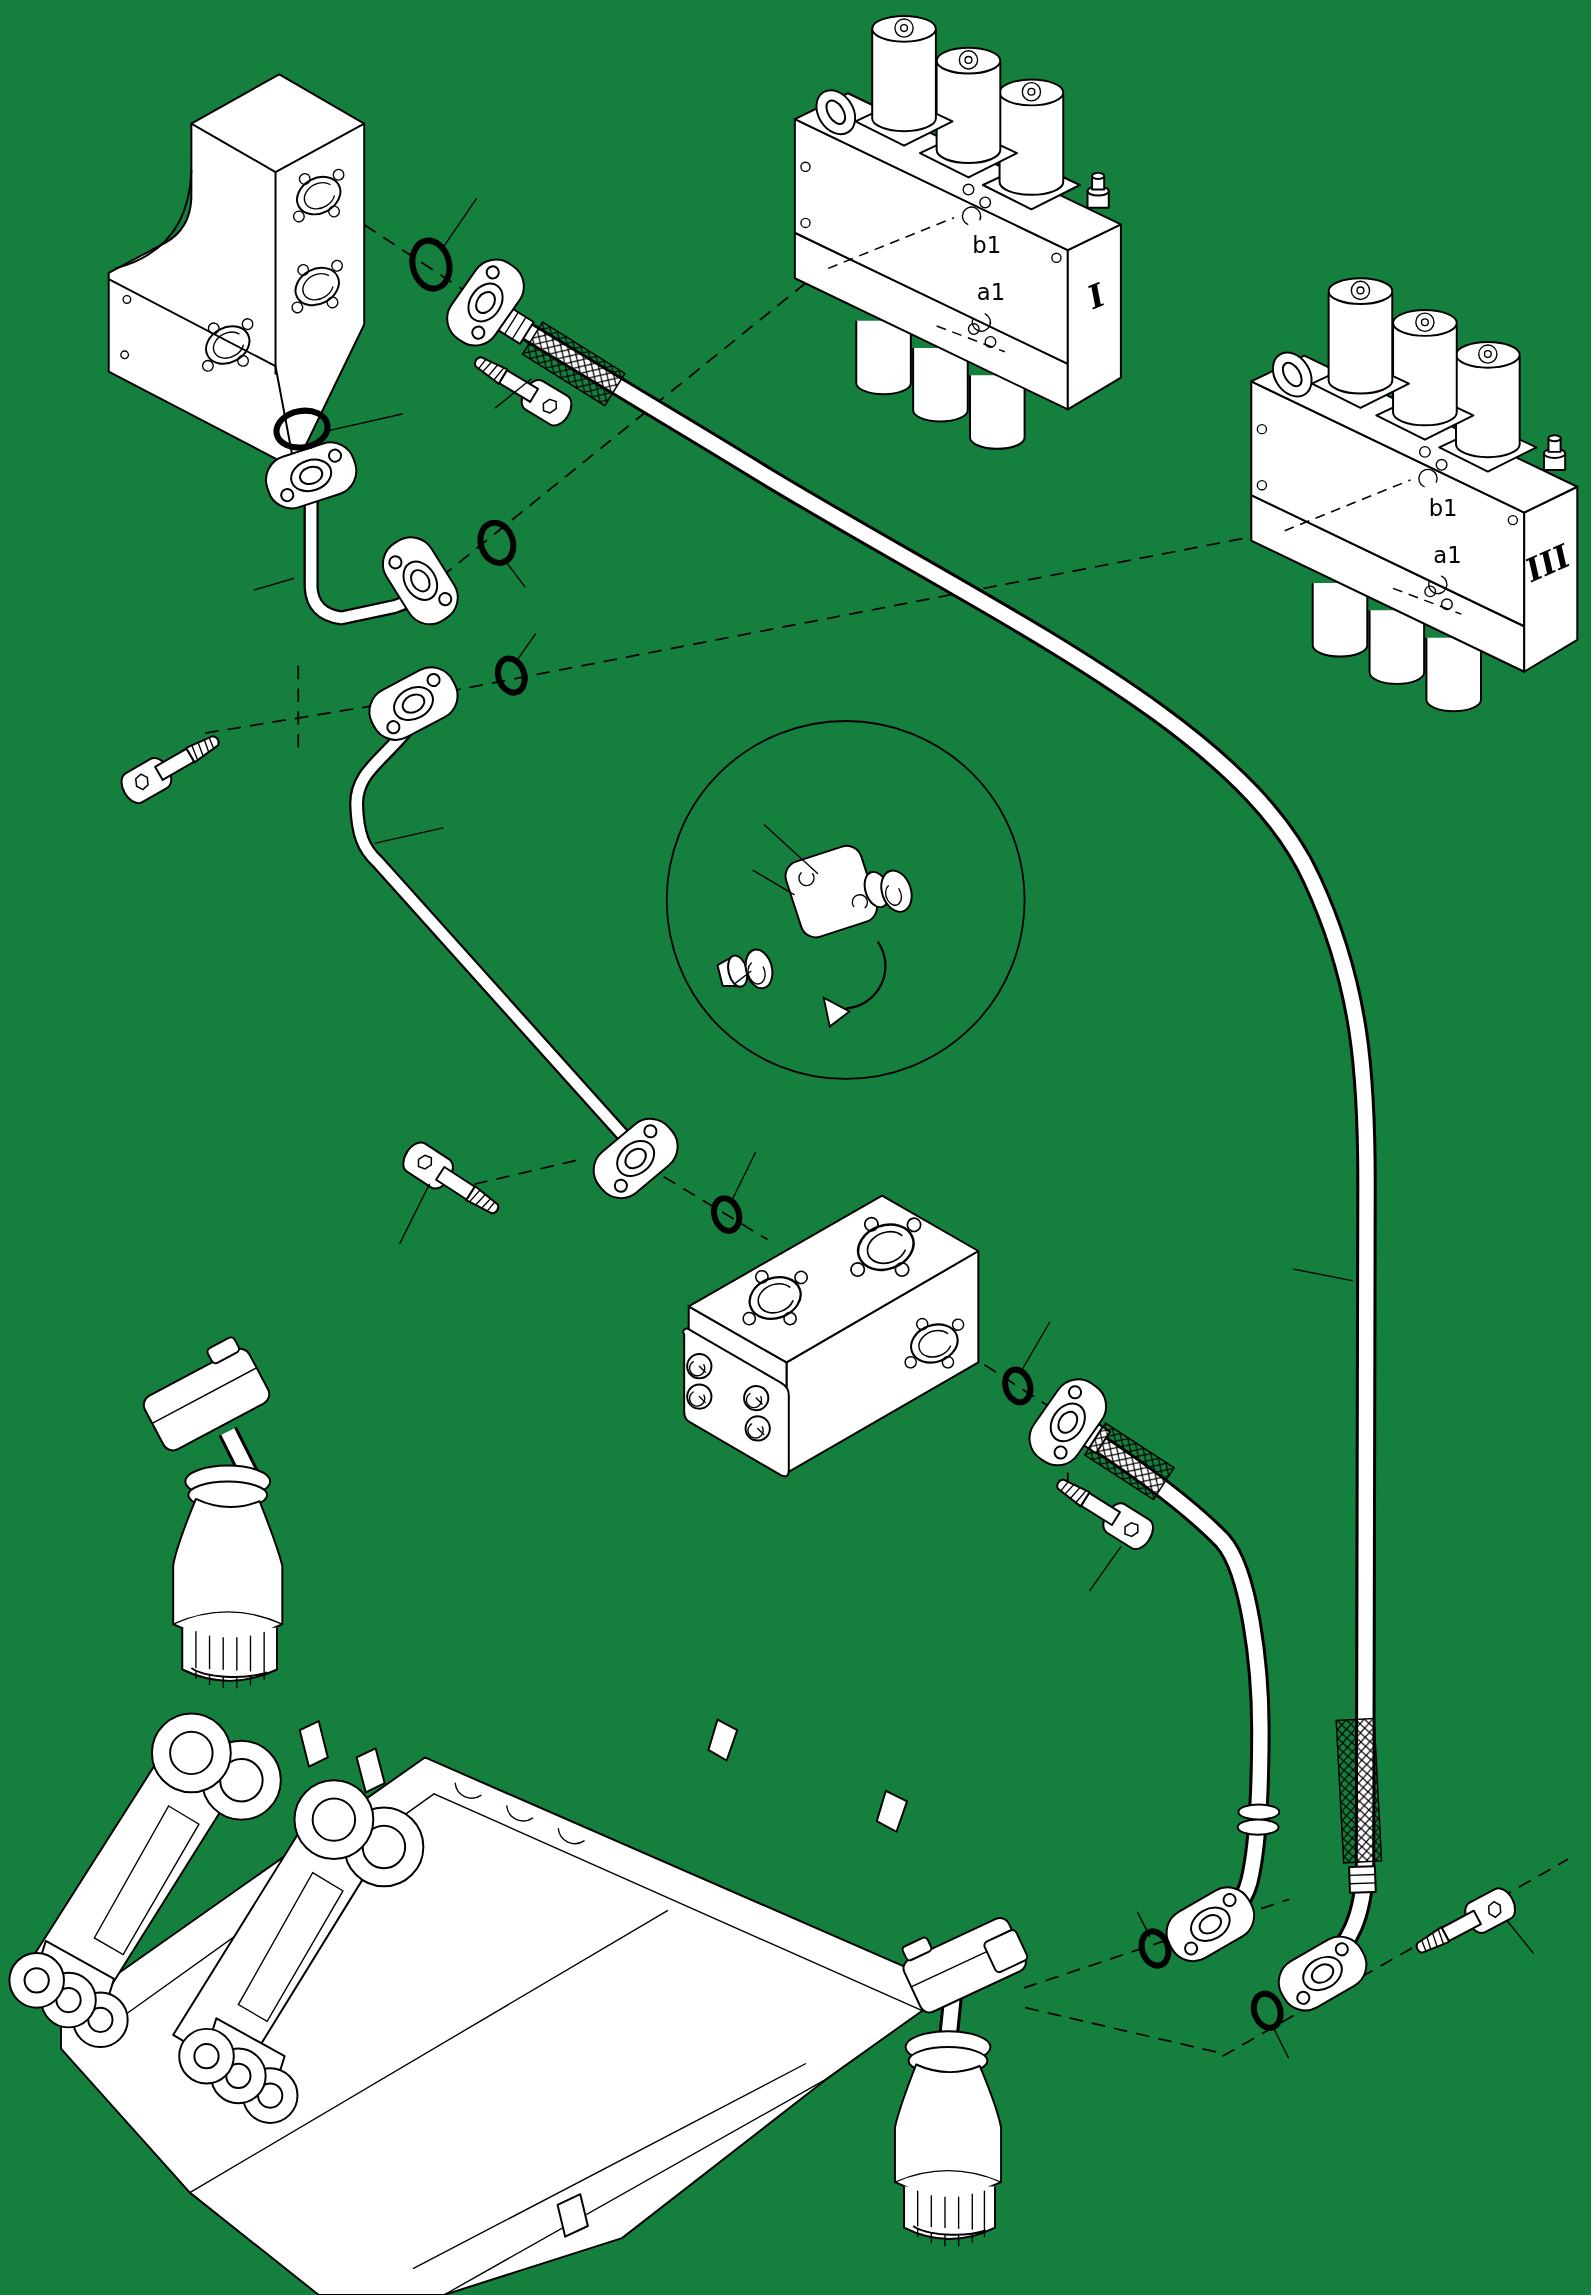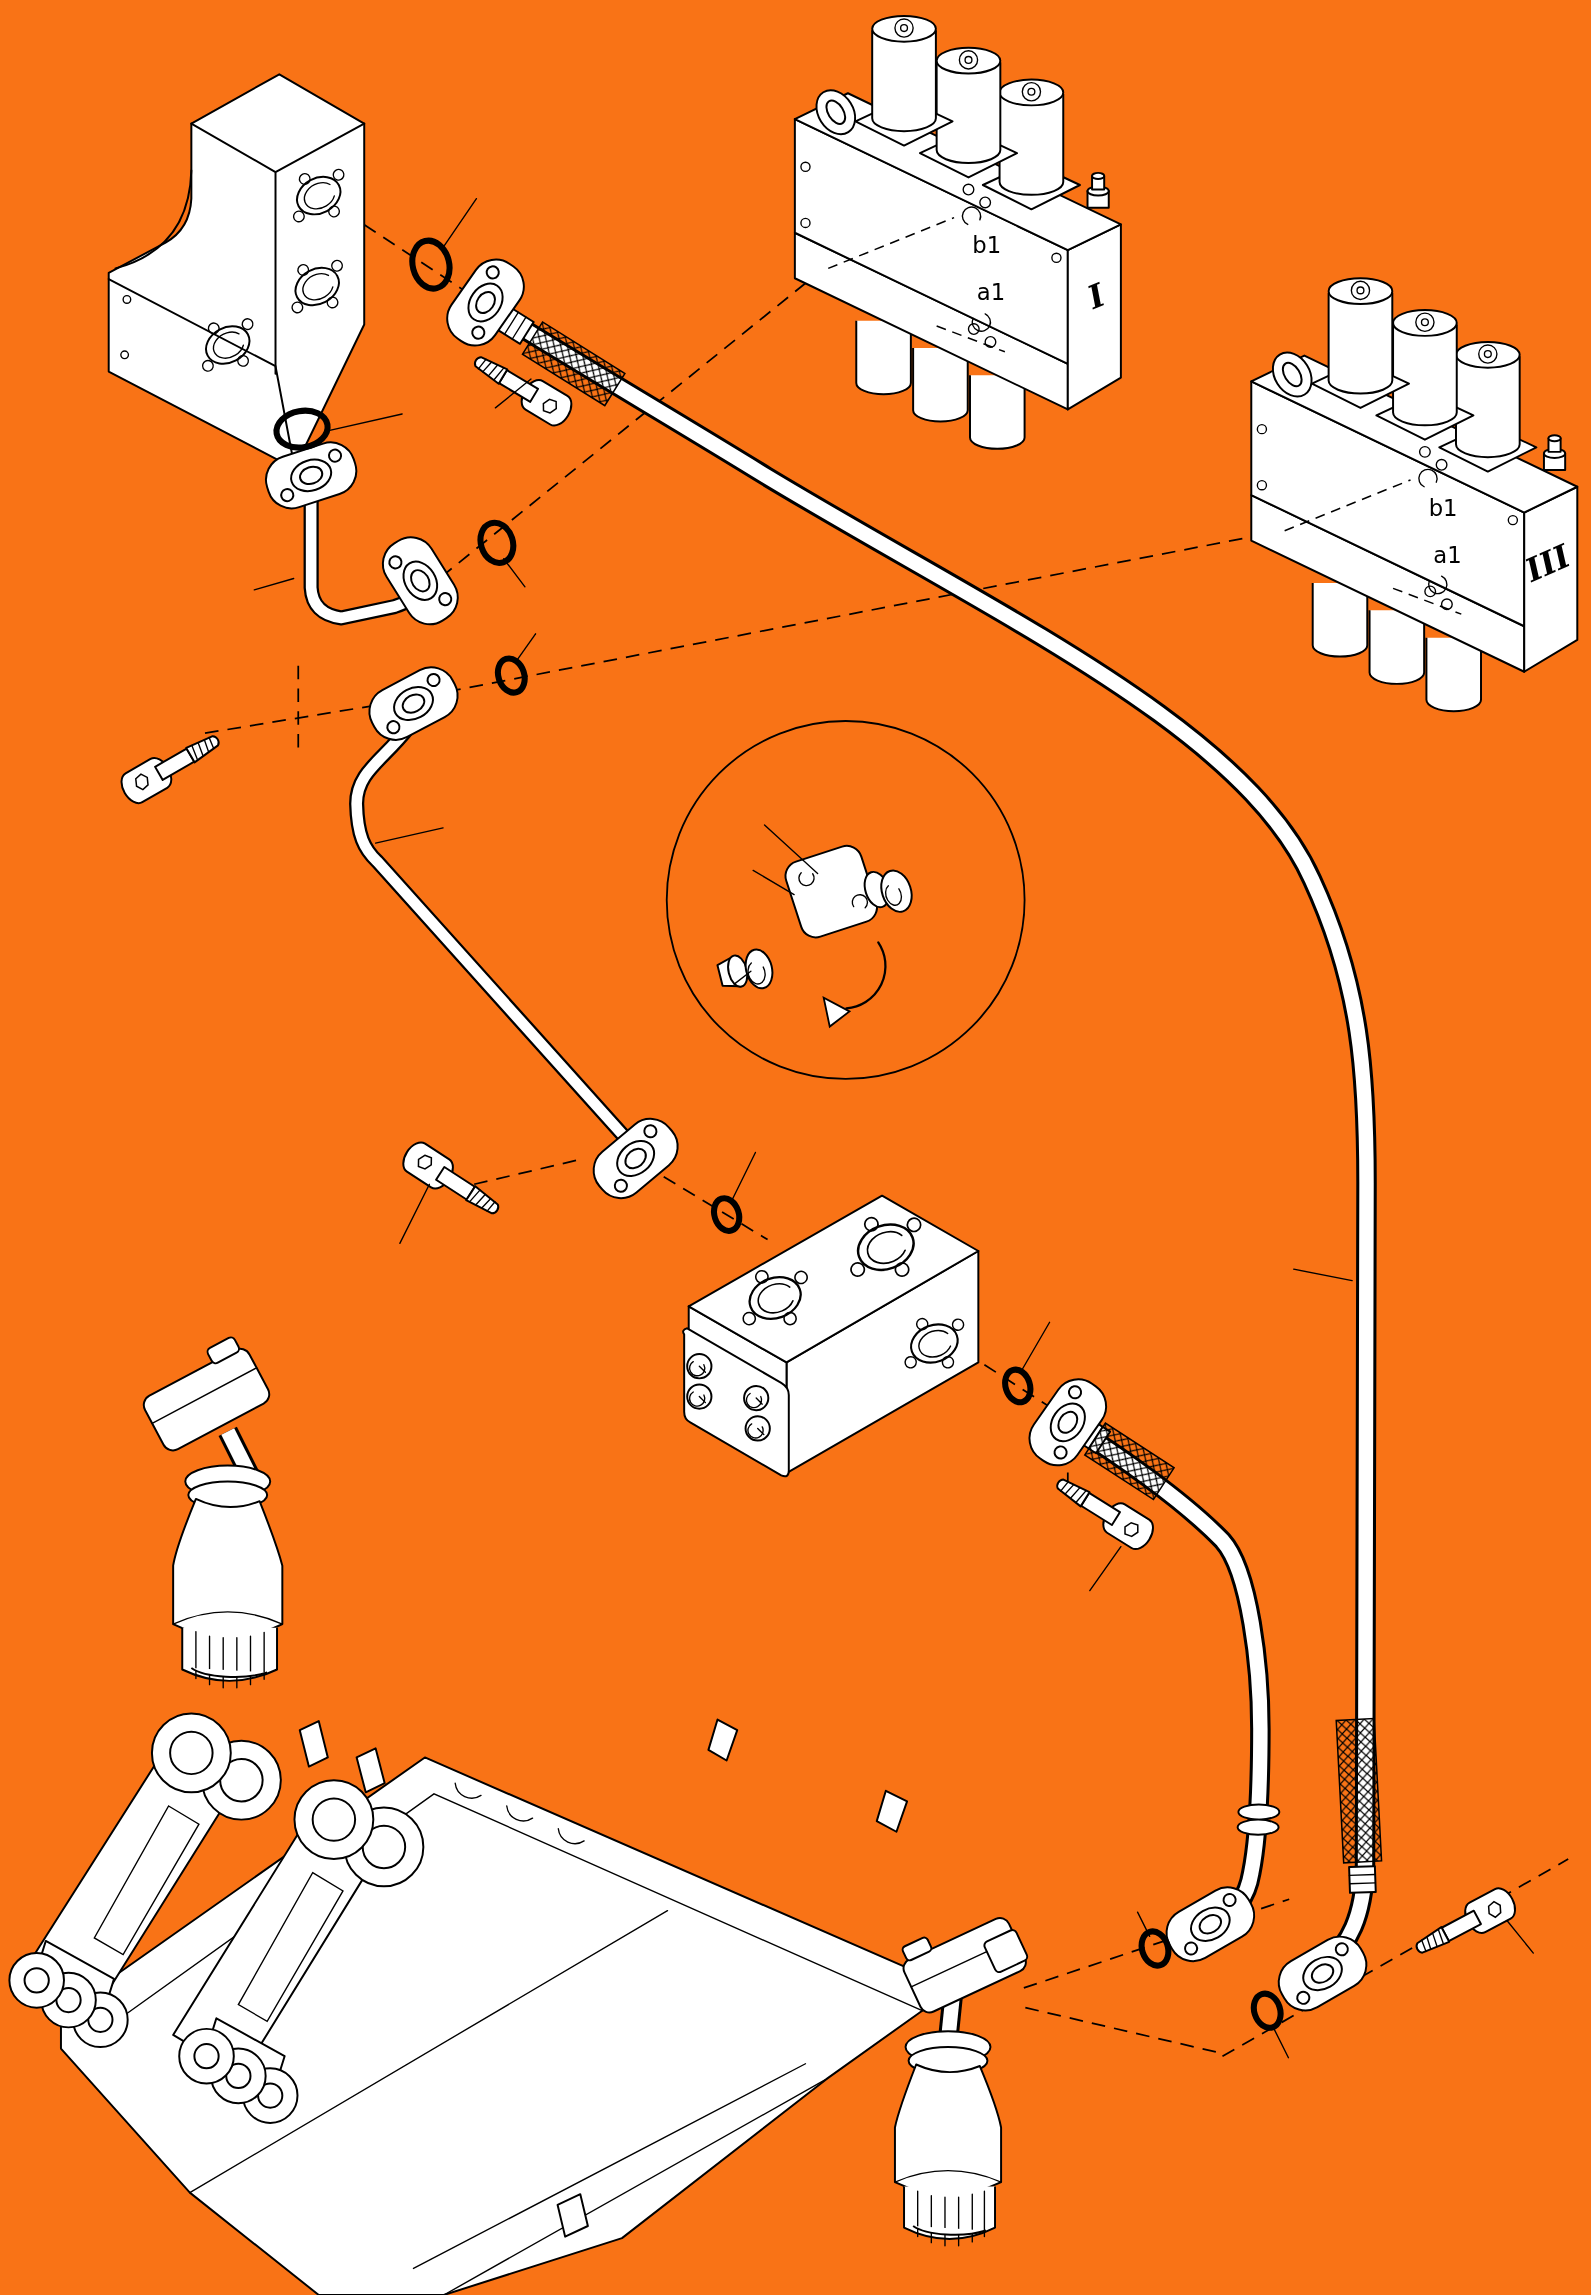--- a/index.html
+++ b/index.html
@@ -1,16 +1,16 @@
 <!DOCTYPE html>
 <html style="font-size:12px"><head>
 <meta charset="utf-8">
 <style>
   html,body{margin:0;padding:0;background:#ffffff;}
-  .page{position:relative;width:1592px;height:2295px;background:#f97316;overflow:hidden;}
+  .page{position:relative;width:1592px;height:2295px;background:#15803d;overflow:hidden;}
   svg{position:absolute;left:0;top:0;}
   .ln{fill:none;stroke:#000;stroke-width:2.6;stroke-linejoin:round;stroke-linecap:round;}
   .thin{fill:none;stroke:#000;stroke-width:1.8;stroke-linecap:round;}
   .fw{fill:#ffffff;stroke:#000;stroke-width:2.6;stroke-linejoin:round;}
   .dash{fill:none;stroke:#000;stroke-width:2.3;stroke-dasharray:18 12;}
   .dash2{fill:none;stroke:#000;stroke-width:2;stroke-dasharray:13 9;}
   .oring{fill:none;stroke:#000;stroke-width:8;}
   .tubeB{fill:none;stroke:#000;stroke-width:27;stroke-linecap:butt;}
   .tubeW{fill:none;stroke:#fff;stroke-width:19;stroke-linecap:butt;}
   .pipeB{fill:none;stroke:#000;stroke-width:20;stroke-linecap:butt;}

